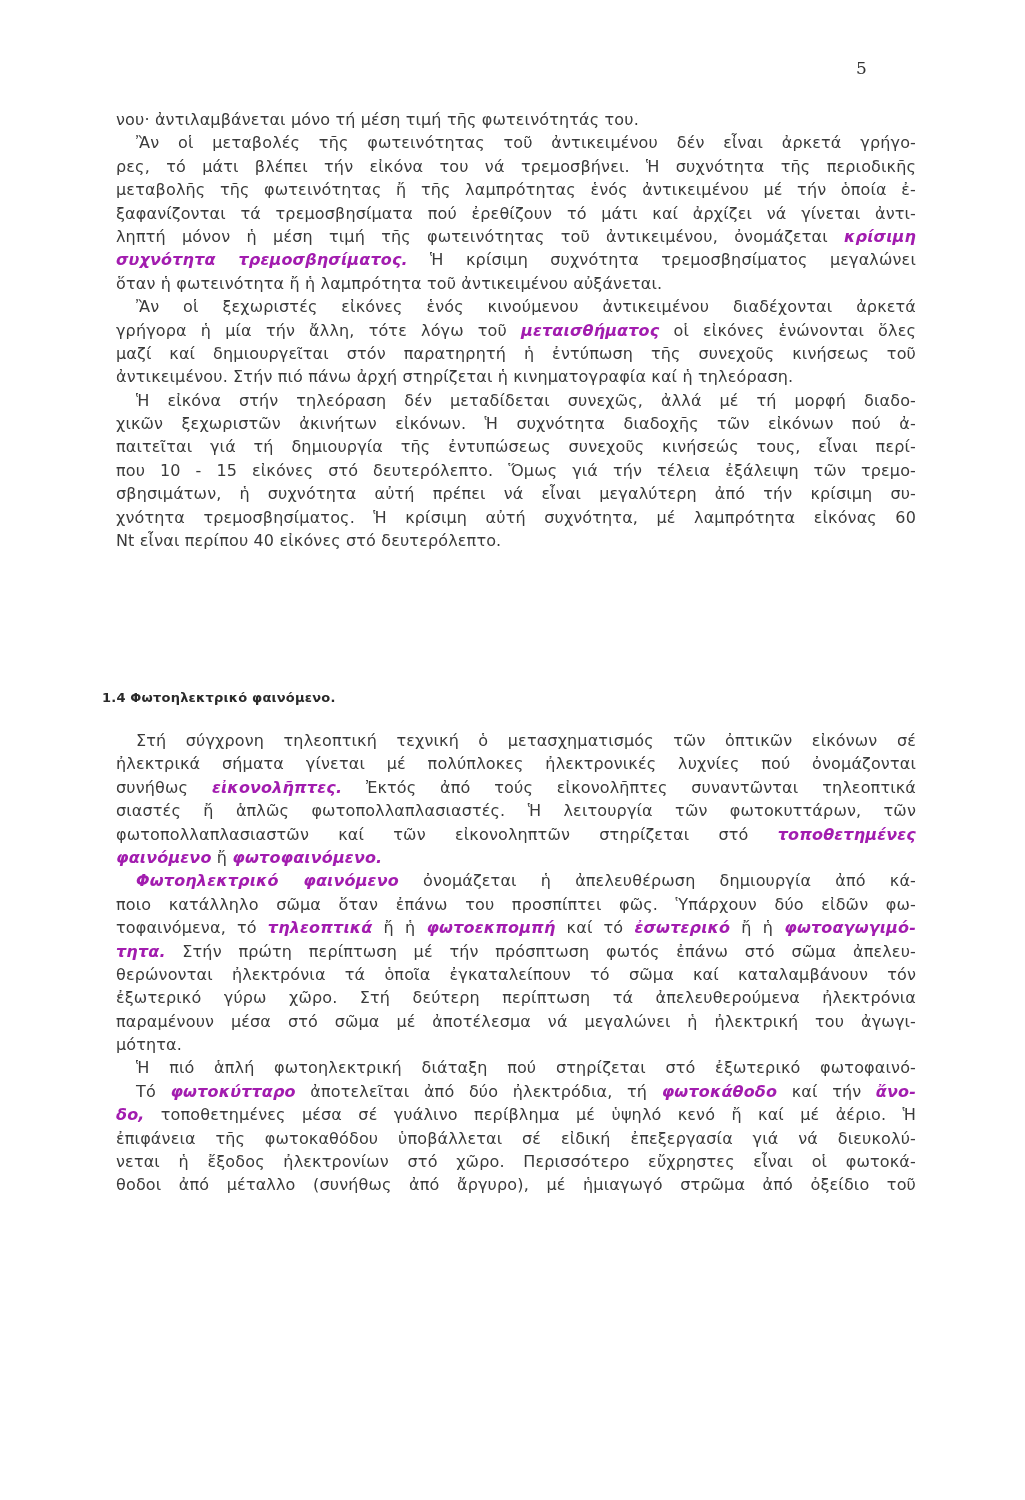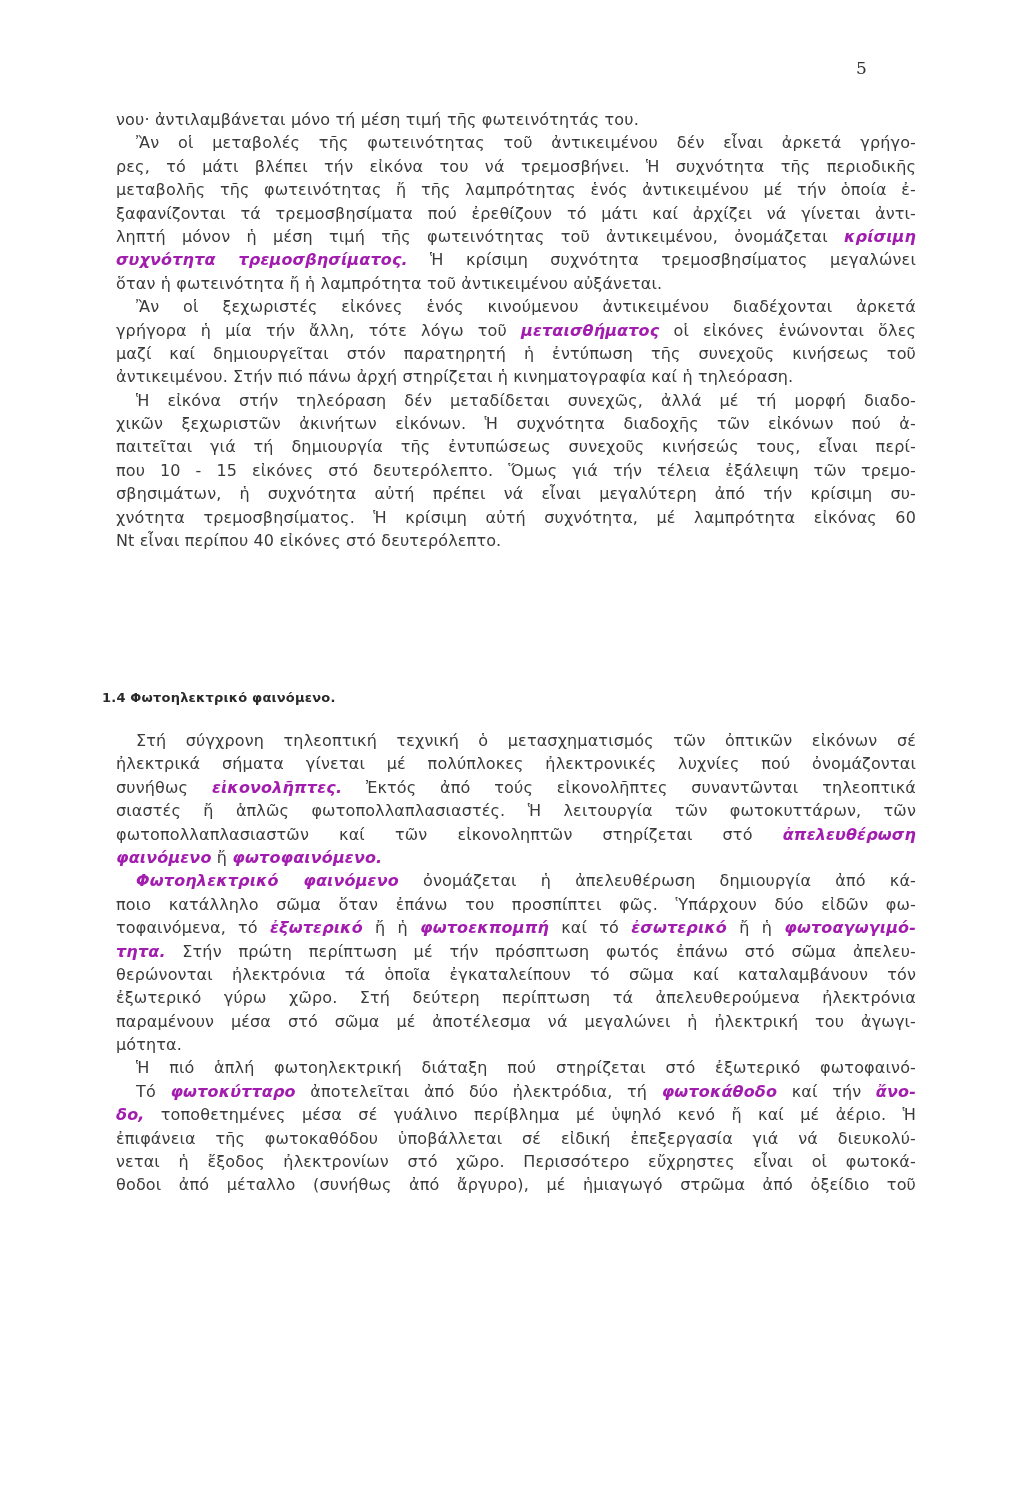--- a/index.html
+++ b/index.html
@@ -89,25 +89,25 @@
     <span class="line last"><span>Nt εἶναι περίπου 40 εἰκόνες στό δευτερόλεπτο.</span></span>
   </div>
 
 <h2 class="heading">1.4 Φωτοηλεκτρικό φαινόμενο.</h2>
 
 <div class="text-block" id="block2">
     <span class="line indent"><span>Στή σύγχρονη τηλεοπτική τεχνική ὁ μετασχηματισμός τῶν ὀπτικῶν εἰκόνων σέ</span></span>
     <span class="line"><span>ἠλεκτρικά σήματα γίνεται μέ πολύπλοκες ἠλεκτρονικές λυχνίες πού ὀνομάζονται</span></span>
     <span class="line"><span>συνήθως </span><b>εἰκονολῆπτες.</b><span> Ἐκτός ἀπό τούς εἰκονολῆπτες συναντῶνται τηλεοπτικά</span></span>
     <span class="line"><span>σιαστές ἤ ἁπλῶς φωτοπολλαπλασιαστές. Ἡ λειτουργία τῶν φωτοκυττάρων, τῶν</span></span>
-    <span class="line"><span>φωτοπολλαπλασιαστῶν καί τῶν εἰκονοληπτῶν στηρίζεται στό </span><b>ἀπελευθέρωση</b></span>
+    <span class="line"><span>φωτοπολλαπλασιαστῶν καί τῶν εἰκονοληπτῶν στηρίζεται στό </span><b>τοποθετημένες</b></span>
     <span class="line last"><b>φαινόμενο</b><span> ἤ </span><b>φωτοφαινόμενο.</b></span>
     <span class="line indent"><b>Φωτοηλεκτρικό φαινόμενο</b><span> ὀνομάζεται ἡ ἀπελευθέρωση δημιουργία ἀπό κά-</span></span>
     <span class="line"><span>ποιο κατάλληλο σῶμα ὅταν ἐπάνω του προσπίπτει φῶς. Ὑπάρχουν δύο εἰδῶν φω-</span></span>
-    <span class="line"><span>τοφαινόμενα, τό </span><b>ἐξωτερικό</b><span> ἤ ἡ </span><b>φωτοεκπομπή</b><span> καί τό </span><b>ἐσωτερικό</b><span> ἤ ἡ </span><b>φωτοαγωγιμό-</b></span>
+    <span class="line"><span>τοφαινόμενα, τό </span><b>τηλεοπτικά</b><span> ἤ ἡ </span><b>φωτοεκπομπή</b><span> καί τό </span><b>ἐσωτερικό</b><span> ἤ ἡ </span><b>φωτοαγωγιμό-</b></span>
     <span class="line"><b>τητα.</b><span> Στήν πρώτη περίπτωση μέ τήν πρόσπτωση φωτός ἐπάνω στό σῶμα ἀπελευ-</span></span>
     <span class="line"><span>θερώνονται ἠλεκτρόνια τά ὁποῖα ἐγκαταλείπουν τό σῶμα καί καταλαμβάνουν τόν</span></span>
     <span class="line"><span>ἐξωτερικό γύρω χῶρο. Στή δεύτερη περίπτωση τά ἀπελευθερούμενα ἠλεκτρόνια</span></span>
     <span class="line"><span>παραμένουν μέσα στό σῶμα μέ ἀποτέλεσμα νά μεγαλώνει ἡ ἠλεκτρική του ἀγωγι-</span></span>
     <span class="line last"><span>μότητα.</span></span>
     <span class="line indent"><span>Ἡ πιό ἁπλή φωτοηλεκτρική διάταξη πού στηρίζεται στό ἐξωτερικό φωτοφαινό-</span></span>
     <span class="line indent"><span>Τό </span><b>φωτοκύτταρο</b><span> ἀποτελεῖται ἀπό δύο ἠλεκτρόδια, τή </span><b>φωτοκάθοδο</b><span> καί τήν </span><b>ἄνο-</b></span>
     <span class="line"><b>δο,</b><span> τοποθετημένες μέσα σέ γυάλινο περίβλημα μέ ὑψηλό κενό ἤ καί μέ ἀέριο. Ἡ</span></span>
     <span class="line"><span>ἐπιφάνεια τῆς φωτοκαθόδου ὑποβάλλεται σέ εἰδική ἐπεξεργασία γιά νά διευκολύ-</span></span>
     <span class="line"><span>νεται ἡ ἔξοδος ἠλεκτρονίων στό χῶρο. Περισσότερο εὔχρηστες εἶναι οἱ φωτοκά-</span></span>

